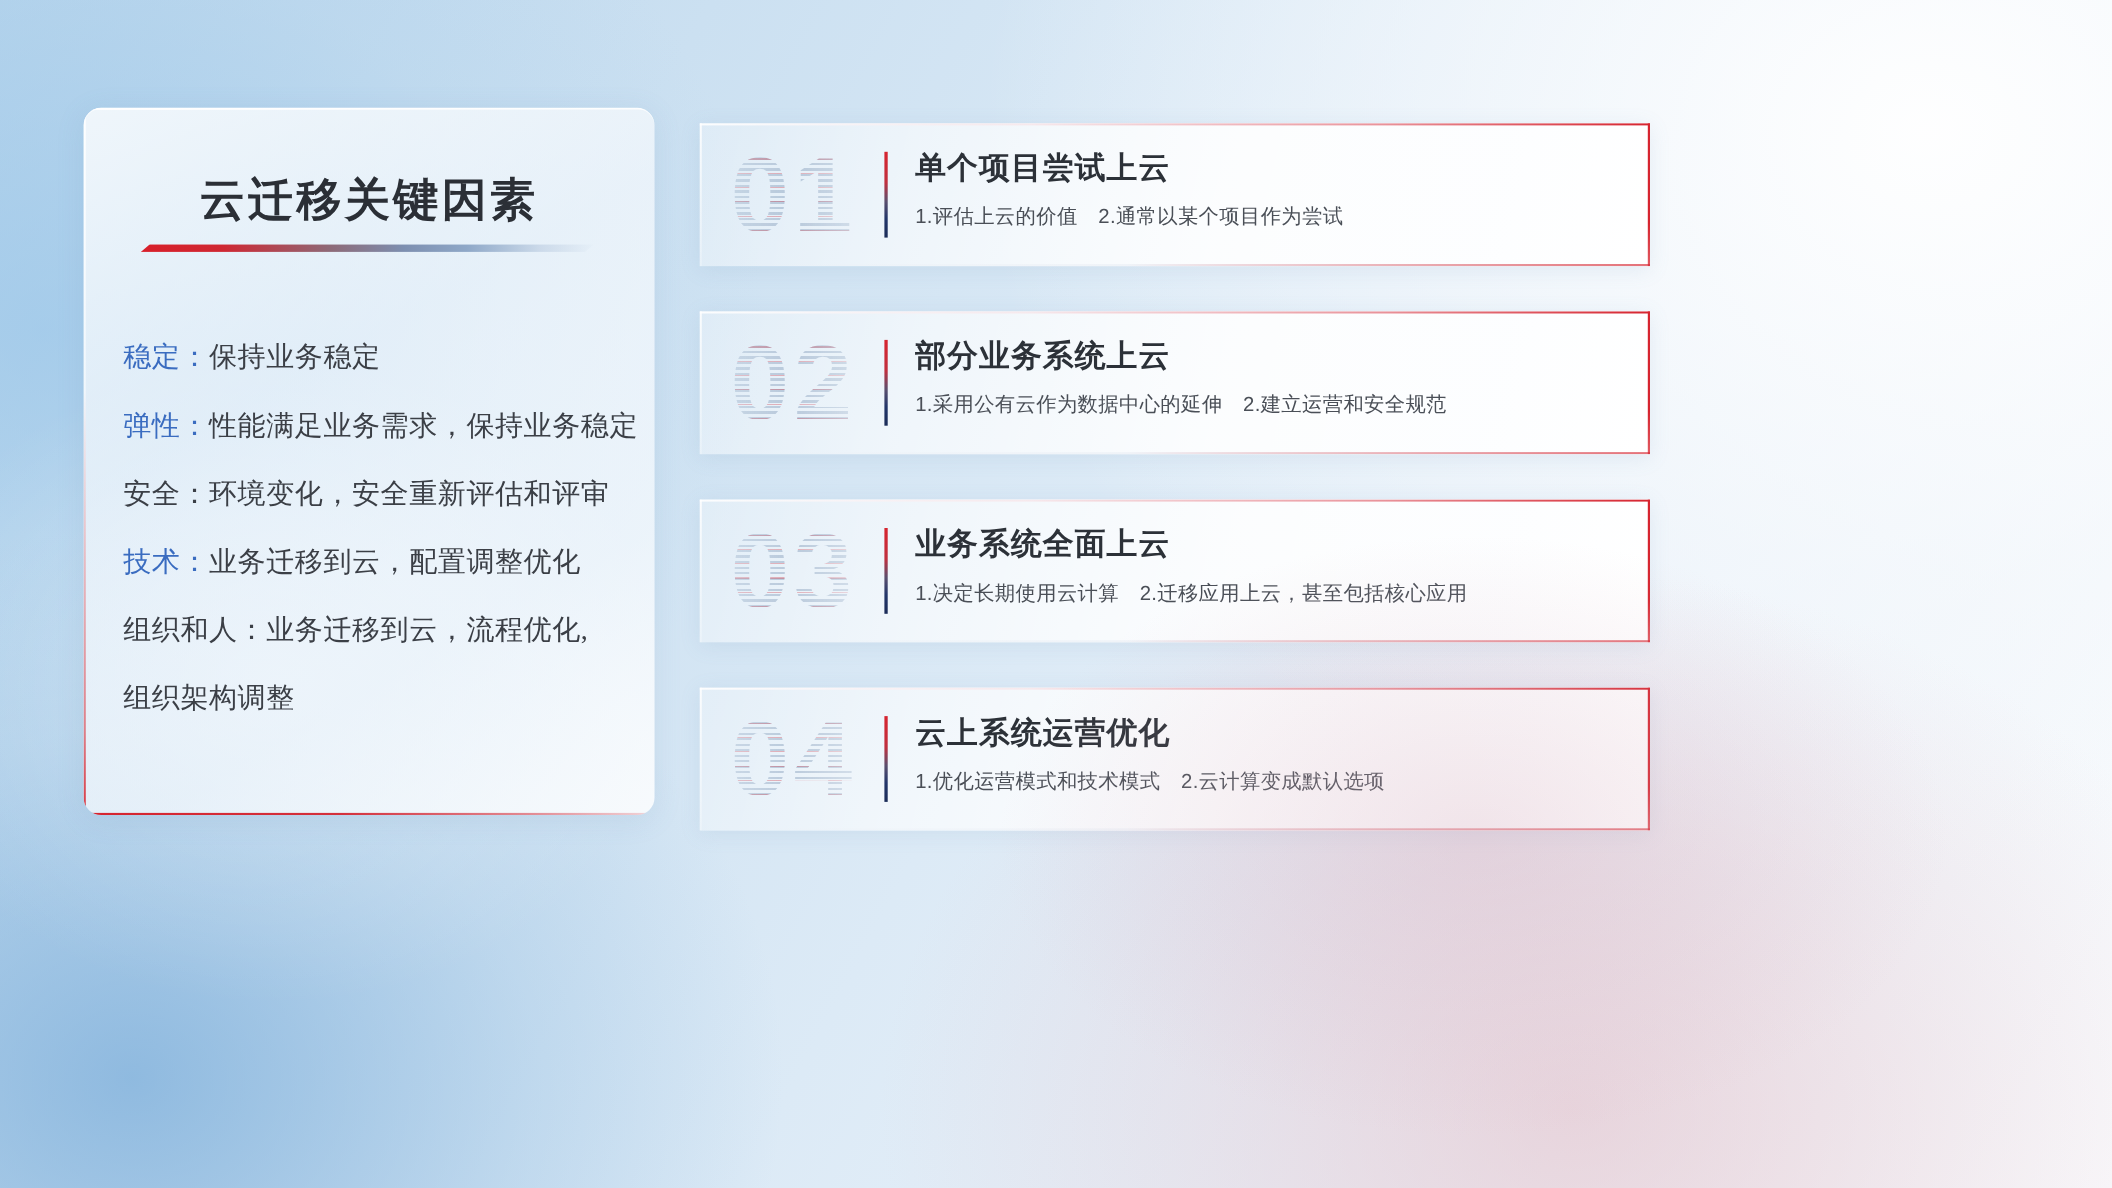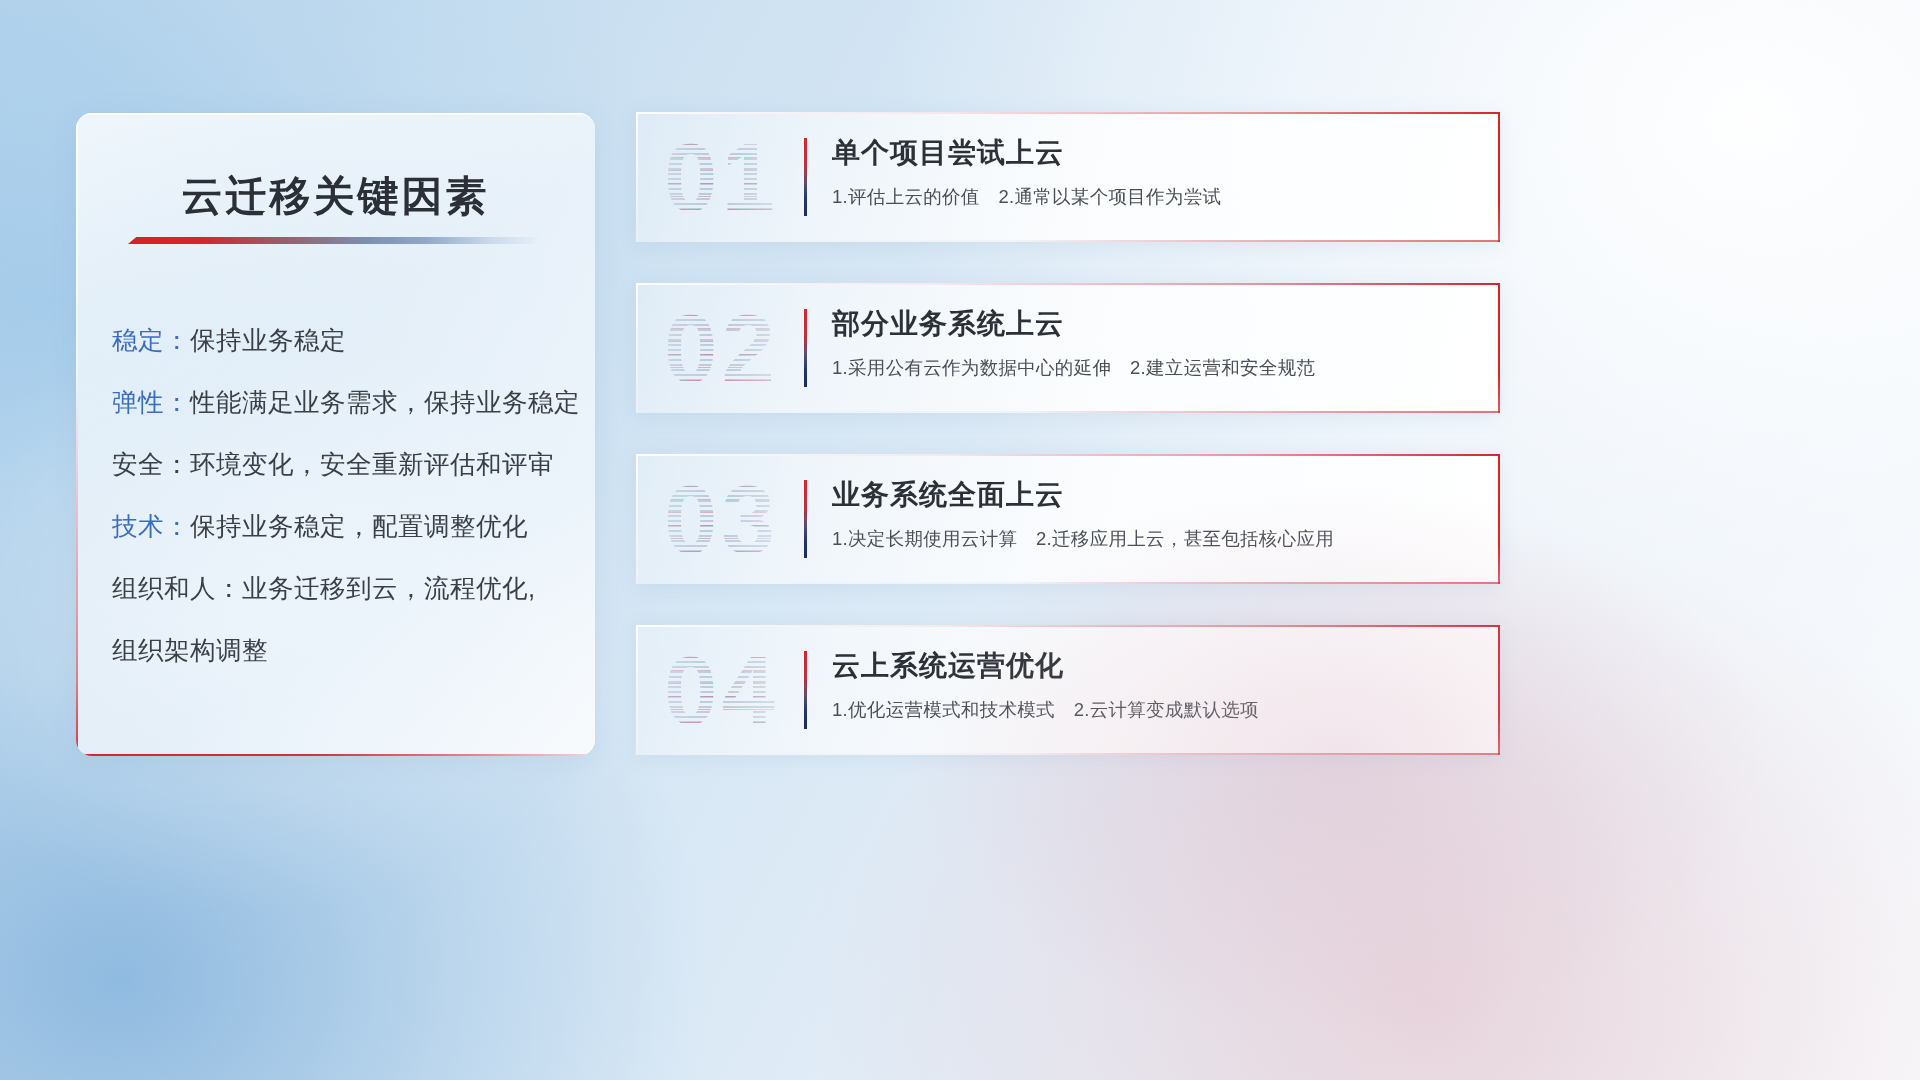--- a/index.html
+++ b/index.html
@@ -19,21 +19,21 @@
   }
   #stage::after {
     content: ""; position: absolute; inset: 0; pointer-events: none;
     background:
       radial-gradient(600px 380px at 1340px 760px, rgba(214,170,186,0.30) 0%, rgba(214,170,186,0) 72%),
       radial-gradient(520px 420px at 250px 620px, rgba(255,255,255,0.34) 0%, rgba(255,255,255,0) 70%);
   }
 
   
   .left-card {
-    position: absolute; left: 76px; top: 113px; width: 519px; height: 643px;
+    position: absolute; left: 76px; top: 98px; width: 519px; height: 643px;
     border-radius: 16px;
     background: linear-gradient(150deg, rgba(255,255,255,0.80) 0%, rgba(252,253,255,0.62) 38%, rgba(248,251,254,0.70) 72%, rgba(255,255,255,0.84) 100%);
     box-shadow: 0 4px 26px rgba(100,140,180,0.12), inset 0 1px 0 rgba(255,255,255,0.85);
     overflow: hidden;
     z-index: 3;
   }
   .left-card .edge-top {
     position: absolute; left: 0; right: 0; top: 0; height: 2px;
     background: linear-gradient(90deg, rgba(255,255,255,0.95), rgba(255,255,255,0.45));
   }
@@ -55,20 +55,21 @@
     position: absolute; left: 52px; top: 124px; width: 412px; height: 7px;
     background: linear-gradient(90deg, #d81f2a 0%, #cf2732 18%, #8d6a78 42%, #7d8fb0 58%, #8fa8c8 72%, rgba(170,190,215,0.45) 88%, rgba(200,215,232,0.05) 100%);
     clip-path: polygon(2% 0, 100% 0, 98% 100%, 0 100%);
   }
   .left-list {
     position: absolute; left: 36px; right: 24px; top: 196px;
   }
   .list-row {
     font-size: 25.5px; line-height: 62px; color: #3b3f46; white-space: nowrap;
     letter-spacing: 0.5px;
+    font-family: Liberation Serif, serif;
   }
   .list-row .lbl { color: #3a6cc0; }
   .list-row .lbl.plain { color: #3b3f46; }
 
   
   .cards { position: absolute; left: 636px; top: 112px; width: 864px; }
   .card {
     position: relative; height: 130px; margin-bottom: 41px;
     background: linear-gradient(104deg, rgba(255,255,255,0.34) 0%, rgba(255,255,255,0.62) 22%, rgba(255,255,255,0.88) 55%, rgba(253,254,255,0.97) 82%, rgba(255,255,255,1) 100%);
     box-shadow: 0 3px 18px rgba(110,145,185,0.13);
@@ -150,21 +151,21 @@
       <div class="list-row">
         <span class="lbl">稳定：</span><span>保持业务稳定</span>
       </div>
       <div class="list-row">
         <span class="lbl">弹性：</span><span>性能满足业务需求，保持业务稳定</span>
       </div>
       <div class="list-row">
         <span class="lbl plain">安全：</span><span>环境变化，安全重新评估和评审</span>
       </div>
       <div class="list-row">
-        <span class="lbl">技术：</span><span>保持业务稳定，配置调整优化</span>
+        <span class="lbl">技术：</span><span>业务迁移到云，配置调整优化</span>
       </div>
       <div class="list-row">
         <span class="lbl plain">组织和人：</span><span>业务迁移到云，流程优化,</span>
       </div>
       <div class="list-row">
         <span class="lbl plain"></span><span>组织架构调整</span>
       </div>
     </div>
   </div>
 

